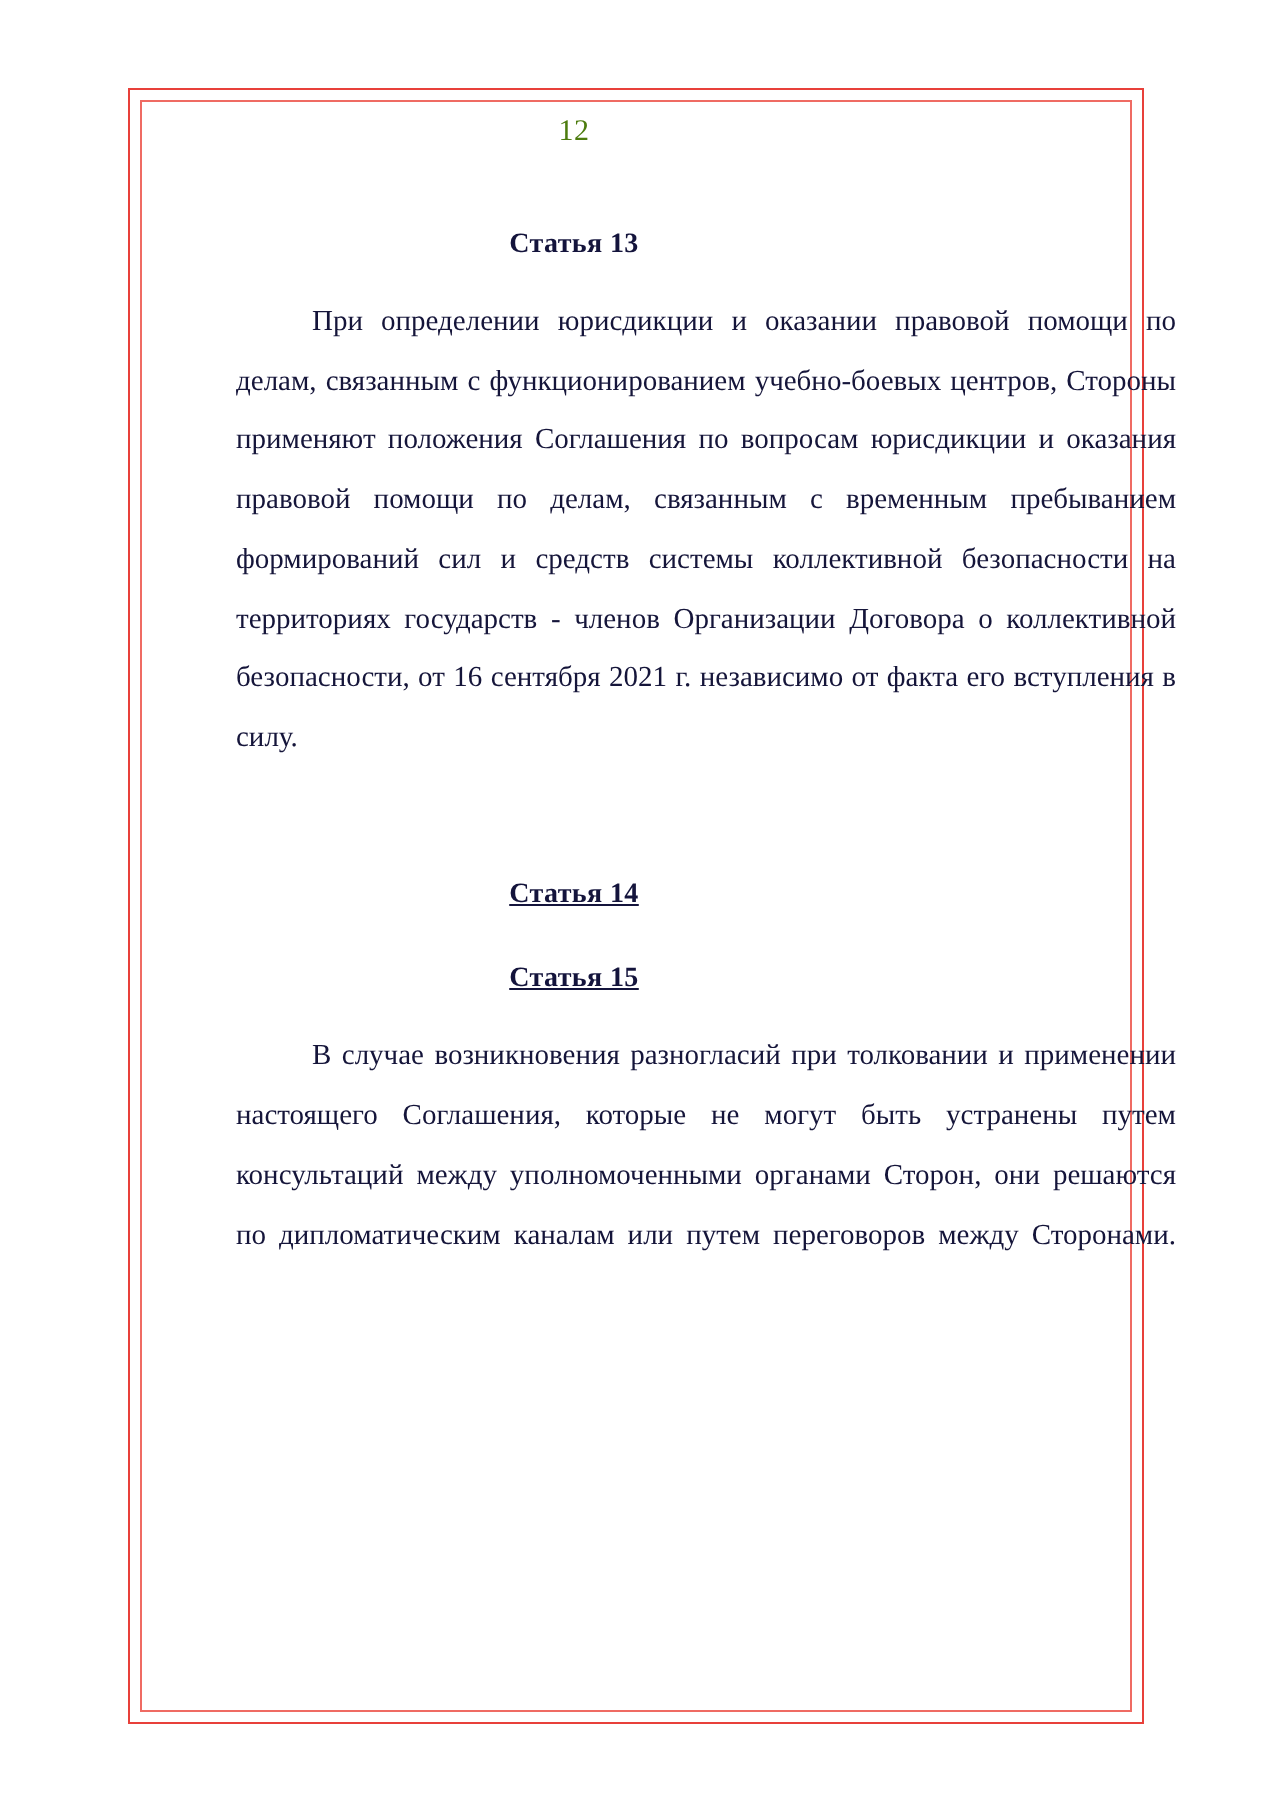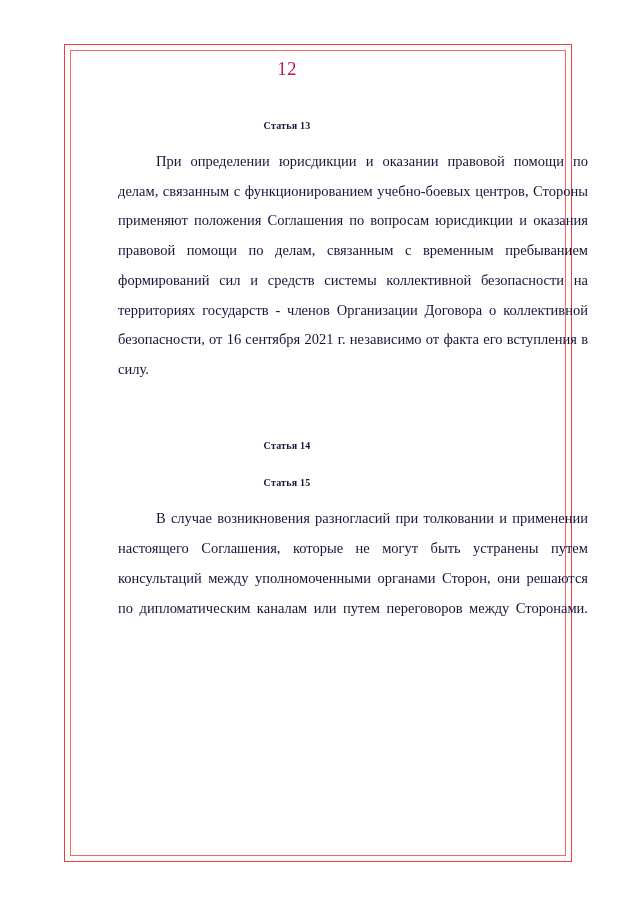--- a/index.html
+++ b/index.html
@@ -45,43 +45,44 @@
   .content {
     position: absolute;
     left: 102px;
     top: 58px;
     width: 470px;
     box-sizing: border-box;
   }
 
   .page-number {
     text-align: center;
-    font-size: 19px;
-    color: #be185d;
+    font-size: 15px;
+    color: #4d7c0f;
     margin: 0 0 40px 0;
     padding-right: 100px;
     letter-spacing: 0.2px;
   }
 
   .article {
     margin-bottom: 4px;
   }
 
   .article-heading {
     text-align: center;
     font-weight: bold;
-    font-size: 10px;
+    font-size: 14px;
     color: #14143c;
     padding-right: 100px;
     margin: 0 0 16px 0;
     letter-spacing: 0.2px;
   }
 
   .article + .article .article-heading {
     margin-top: 26px;
+    text-decoration: underline;
   }
 
   .para {
     text-align: justify;
     text-justify: inter-word;
     font-size: 14.5px;
     line-height: 2.05;
     color: #15153a;
     margin: 16px;
     text-indent: 38px;

